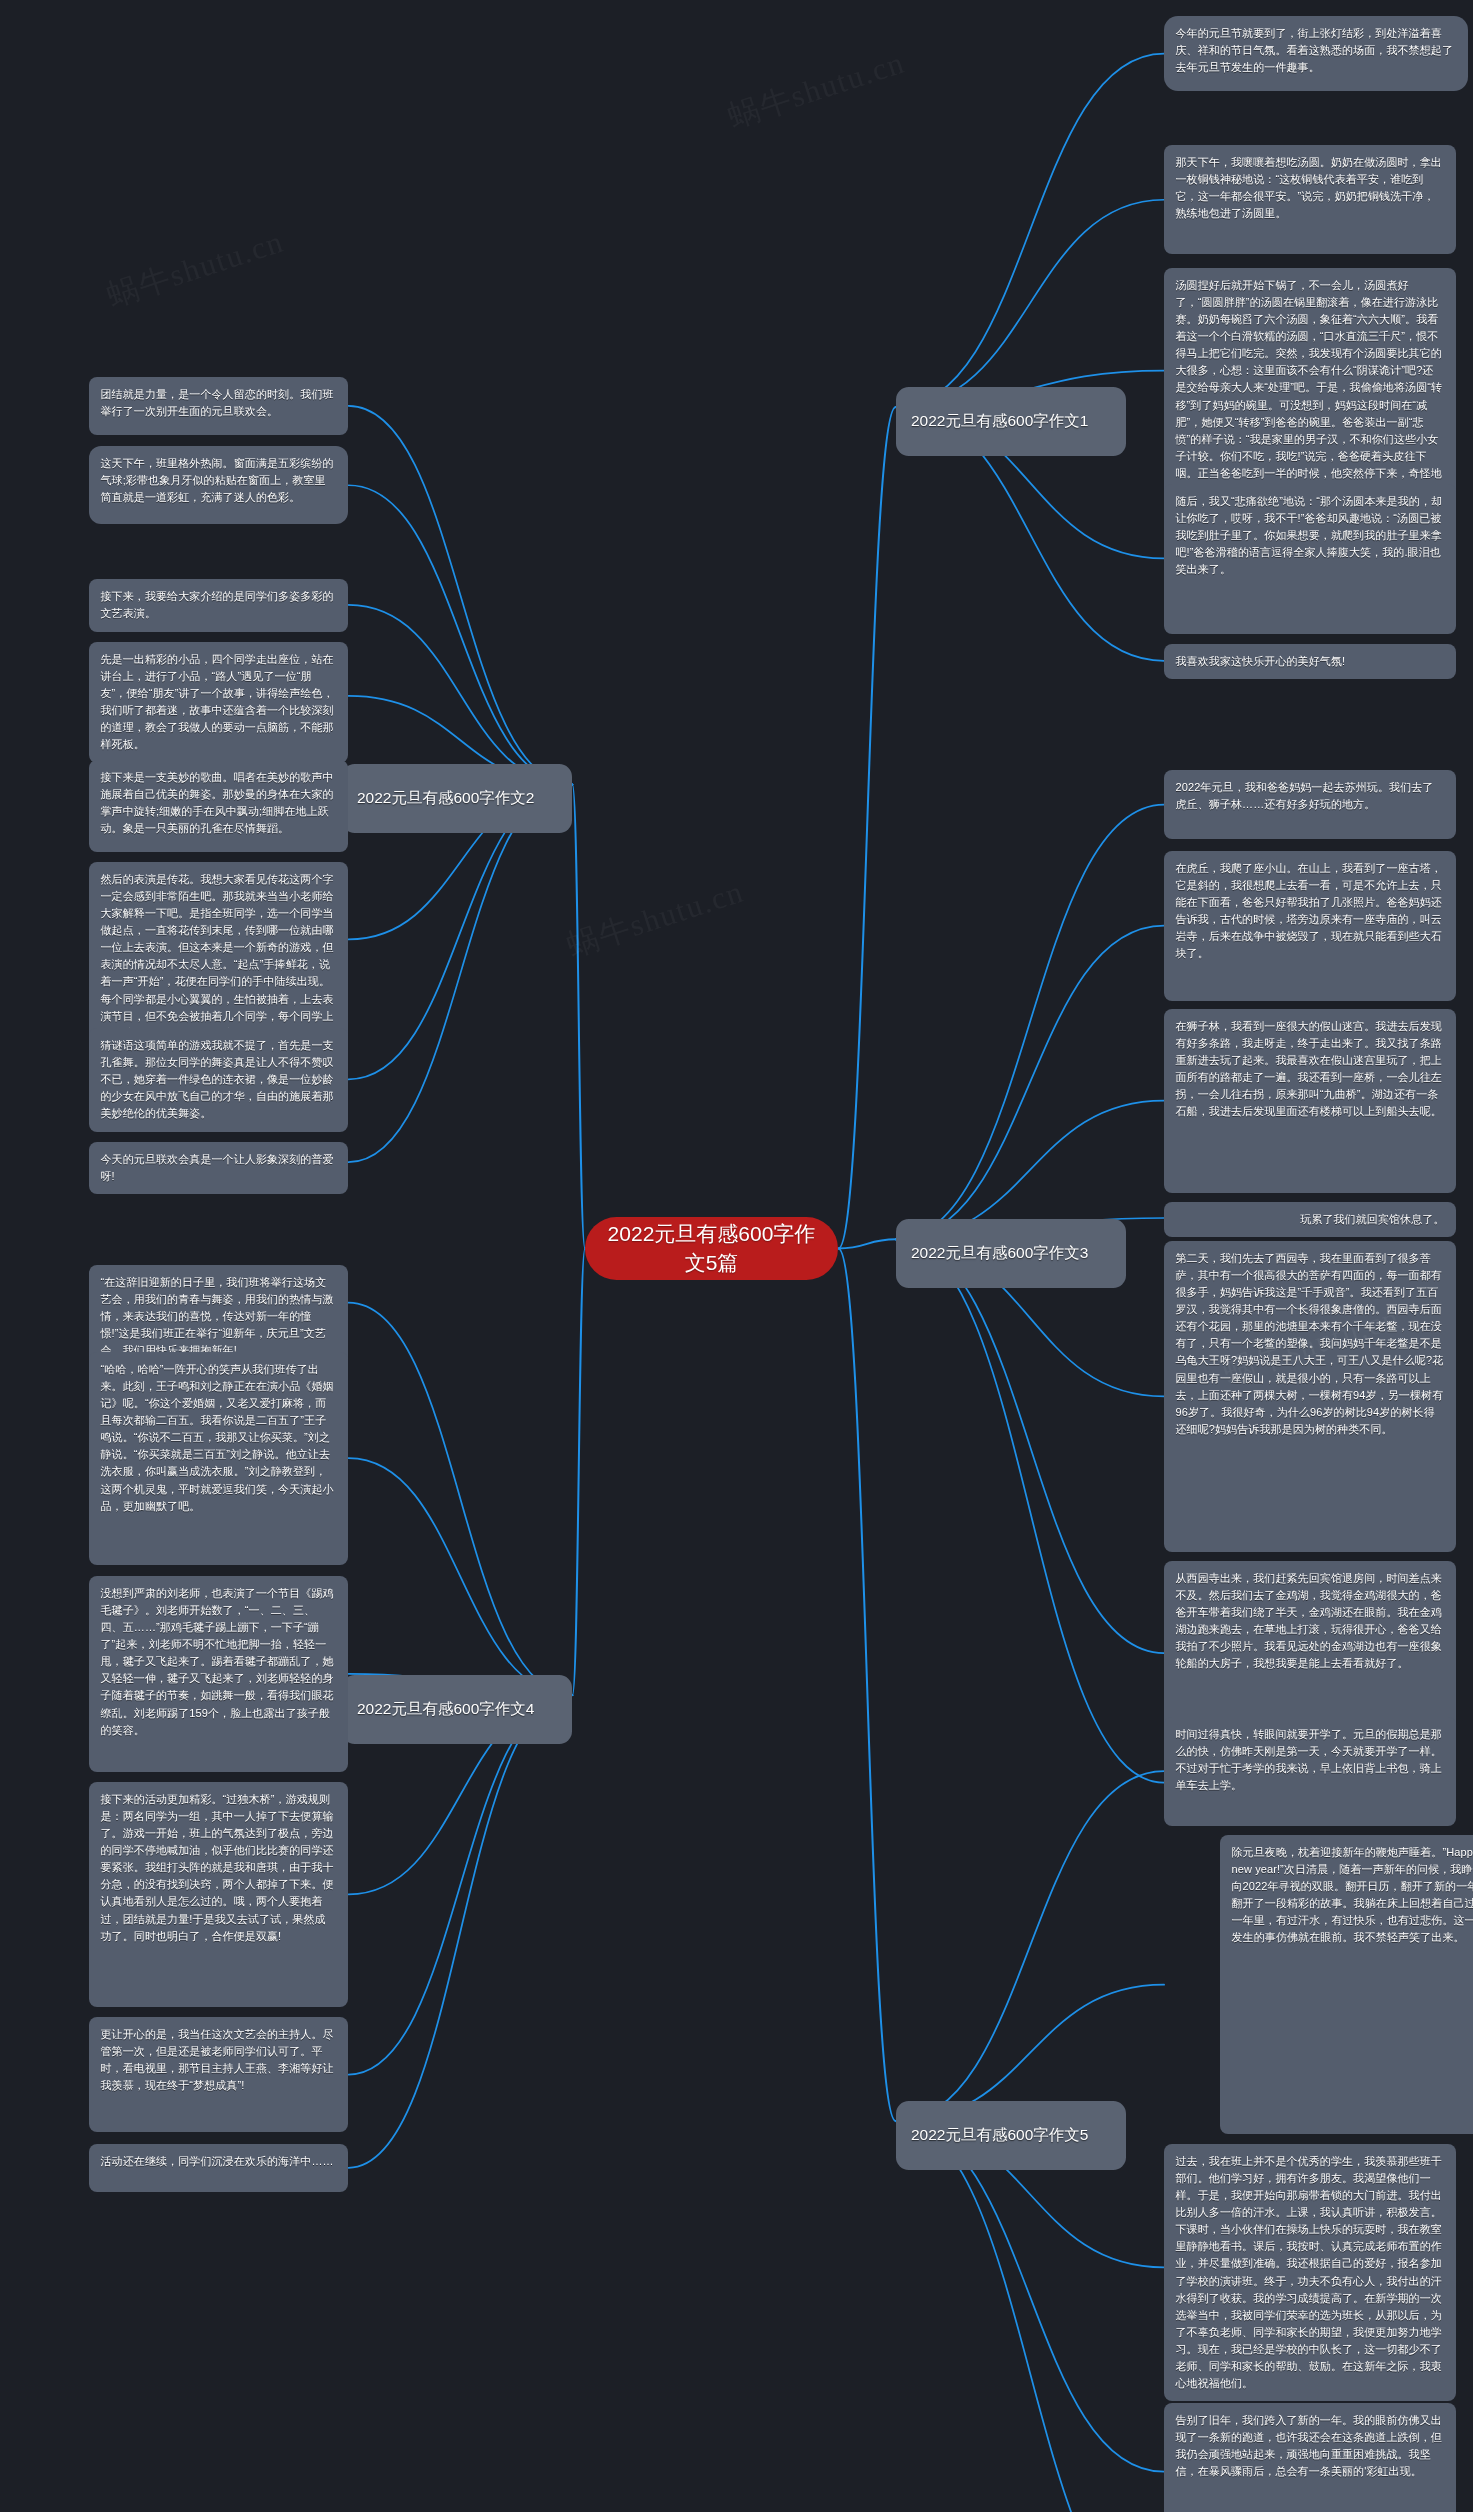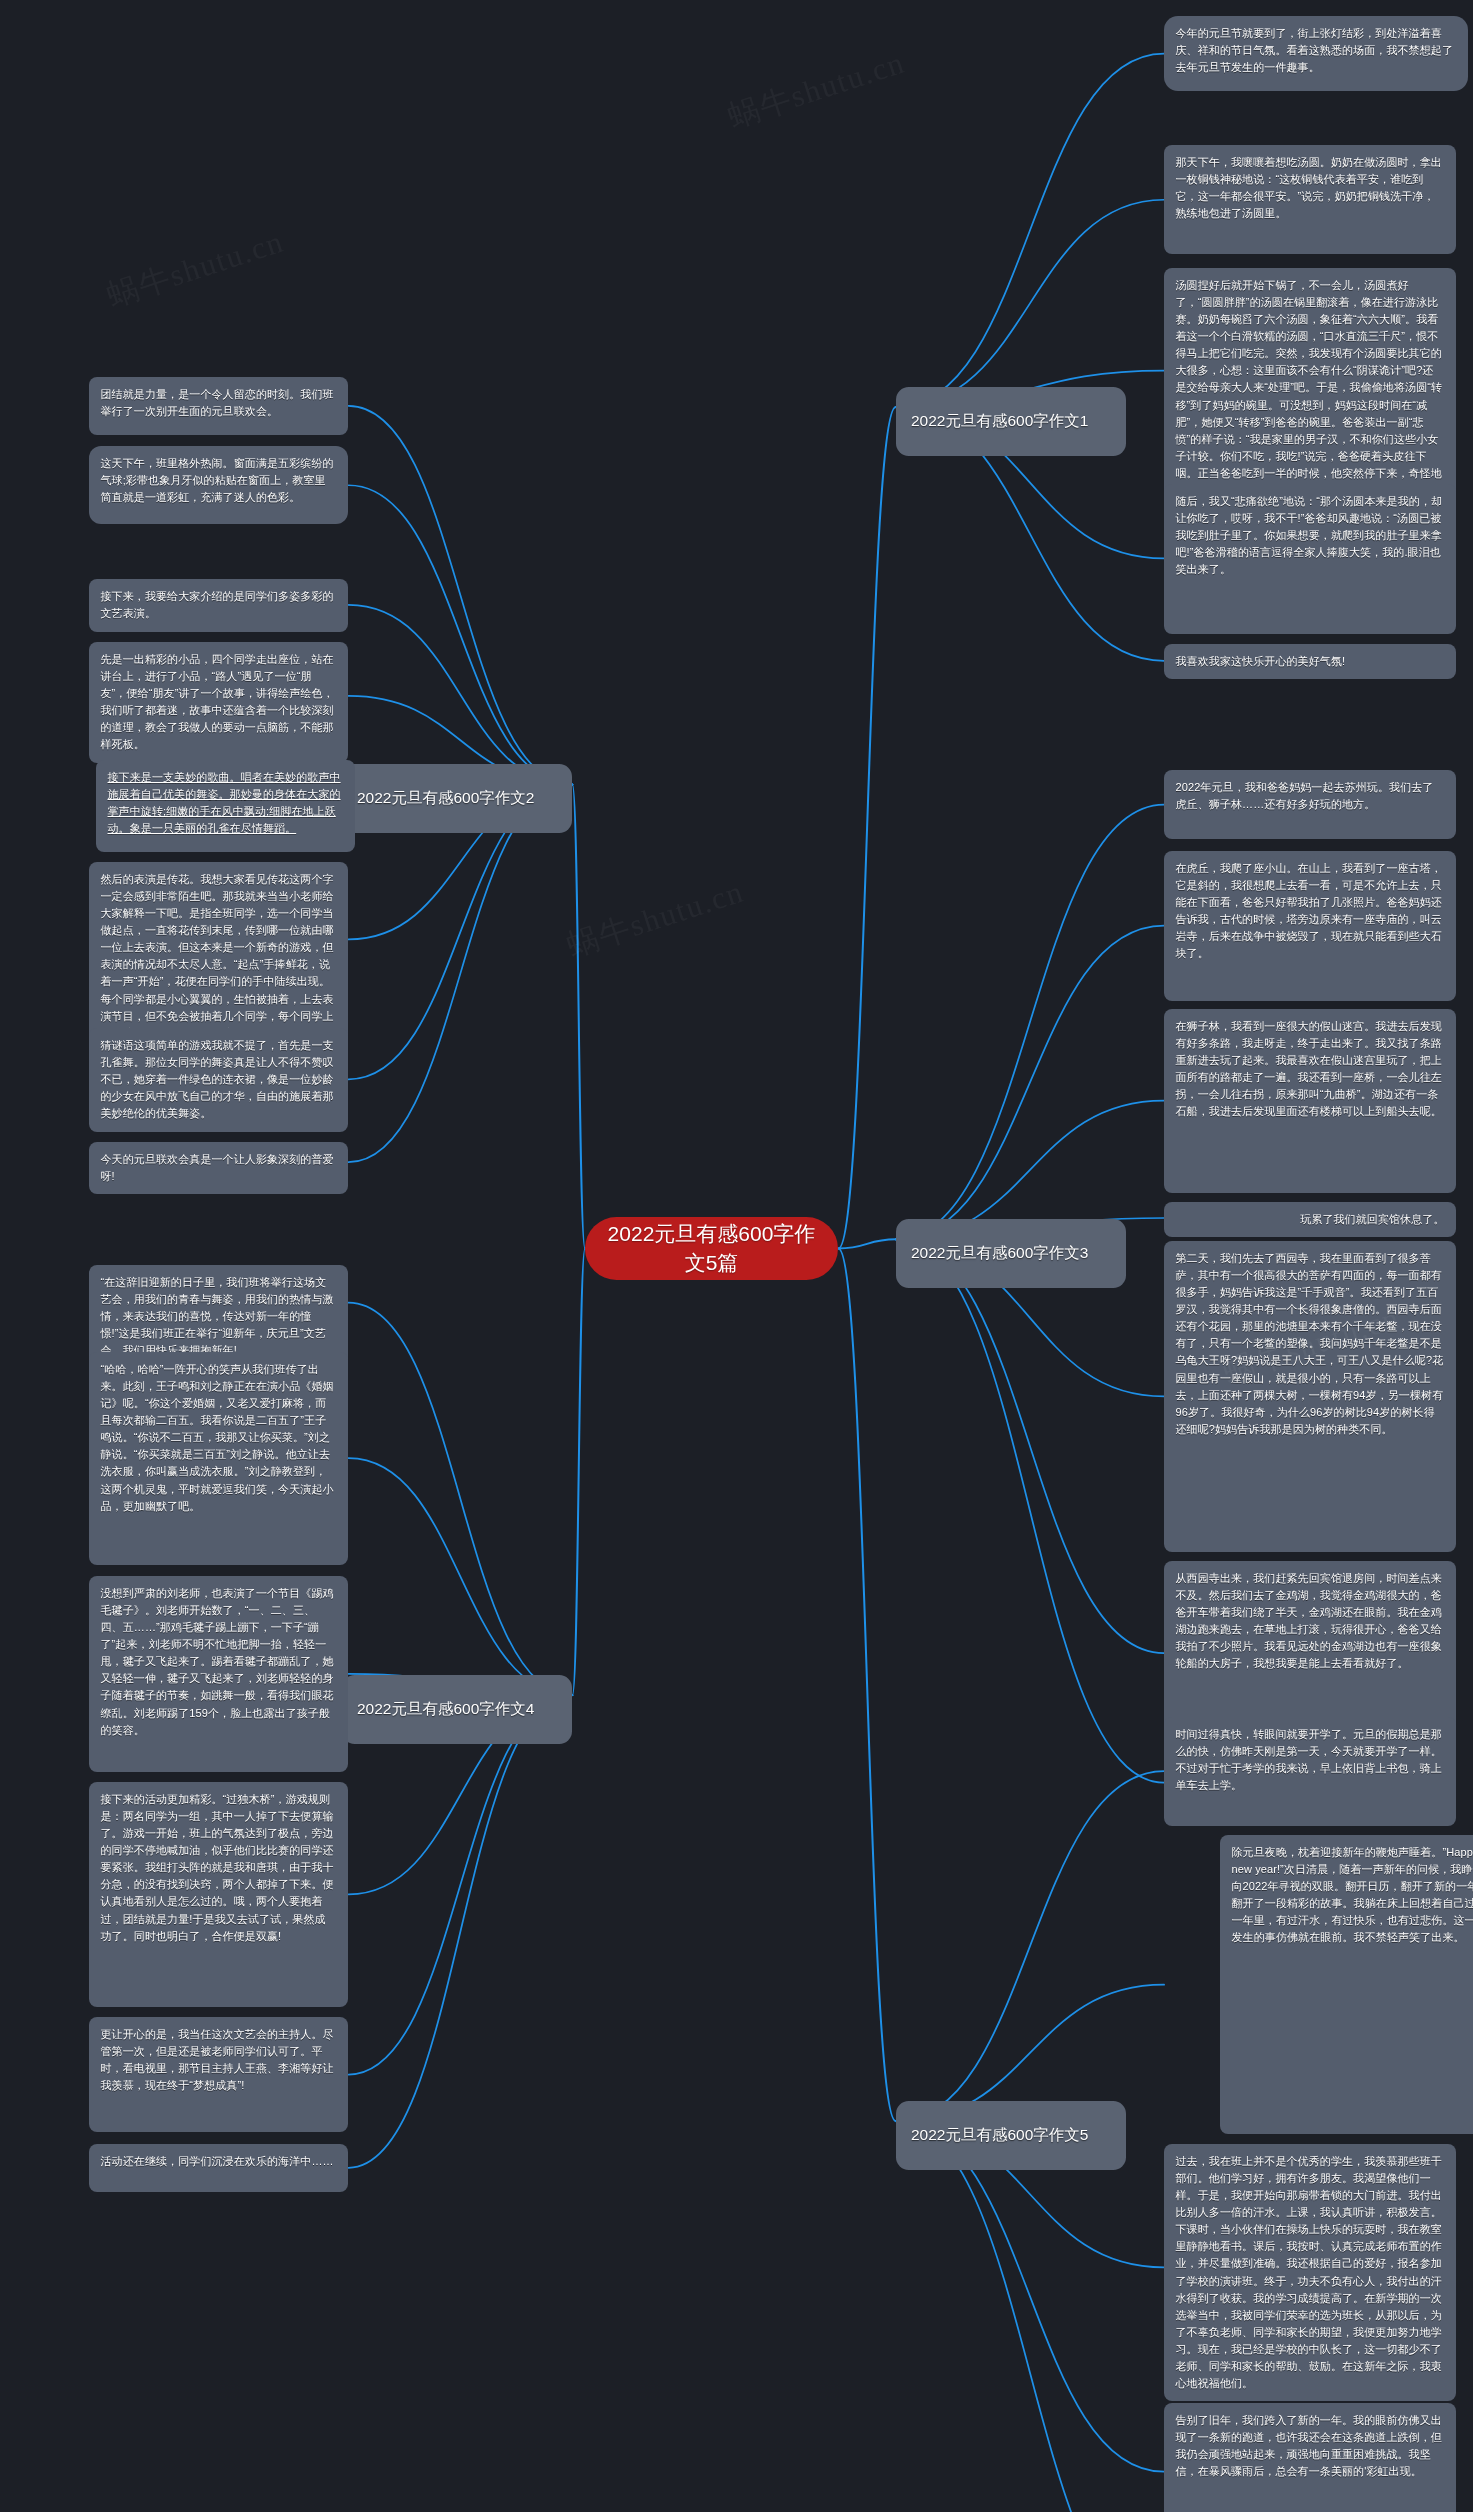--- a/index.html
+++ b/index.html
@@ -129,21 +129,21 @@
       <div class="node leaf" style="left: 1164px; top: 16px; width: 304px; min-height: 75px; border-radius: 14px;">今年的元旦节就要到了，街上张灯结彩，到处洋溢着喜庆、祥和的节日气氛。看着这熟悉的场面，我不禁想起了去年元旦节发生的一件趣事。</div>
       <div class="node leaf" style="left: 1164px; top: 145px; width: 292px; min-height: 109px;">那天下午，我嚷嚷着想吃汤圆。奶奶在做汤圆时，拿出一枚铜钱神秘地说：“这枚铜钱代表着平安，谁吃到它，这一年都会很平安。”说完，奶奶把铜钱洗干净，熟练地包进了汤圆里。</div>
       <div class="node leaf" style="left: 1164px; top: 268px; width: 292px; min-height: 205px;">汤圆捏好后就开始下锅了，不一会儿，汤圆煮好了，“圆圆胖胖”的汤圆在锅里翻滚着，像在进行游泳比赛。奶奶每碗舀了六个汤圆，象征着“六六大顺”。我看着这一个个白滑软糯的汤圆，“口水直流三千尺”，恨不得马上把它们吃完。突然，我发现有个汤圆要比其它的大很多，心想：这里面该不会有什么“阴谋诡计”吧?还是交给母亲大人来“处理”吧。于是，我偷偷地将汤圆“转移”到了妈妈的碗里。可没想到，妈妈这段时间在“减肥”，她便又“转移”到爸爸的碗里。爸爸装出一副“悲愤”的样子说：“我是家里的男子汉，不和你们这些小女子计较。你们不吃，我吃!”说完，爸爸硬着头皮往下咽。正当爸爸吃到一半的时候，他突然停下来，奇怪地问：“我怎么吃到一枚铜钱?这是谁放进去的?”“啊!那是平安铜钱!”我夸张地大叫起来。</div>
       <div class="node leaf" style="left: 1164px; top: 484px; width: 292px; min-height: 150px;">随后，我又“悲痛欲绝”地说：“那个汤圆本来是我的，却让你吃了，哎呀，我不干!”爸爸却风趣地说：“汤圆已被我吃到肚子里了。你如果想要，就爬到我的肚子里来拿吧!”爸爸滑稽的语言逗得全家人捧腹大笑，我的.眼泪也笑出来了。</div>
       <div class="node leaf" style="left: 1164px; top: 644px; width: 292px; min-height: 35px;">我喜欢我家这快乐开心的美好气氛!</div>
       <div class="branch" style="left: 342px; top: 764px; min-width: 230px;">2022元旦有感600字作文2</div>
       <div class="node leaf" style="left: 89px; top: 377px; width: 259px; min-height: 58px;">团结就是力量，是一个令人留恋的时刻。我们班举行了一次别开生面的元旦联欢会。</div>
       <div class="node leaf" style="left: 89px; top: 446px; width: 259px; min-height: 78px; border-radius: 12px;">这天下午，班里格外热闹。窗面满是五彩缤纷的气球;彩带也象月牙似的粘贴在窗面上，教室里简直就是一道彩虹，充满了迷人的色彩。</div>
       <div class="node leaf" style="left: 89px; top: 579px; width: 259px; min-height: 53px;">接下来，我要给大家介绍的是同学们多姿多彩的文艺表演。</div>
       <div class="node leaf" style="left: 89px; top: 642px; width: 259px; min-height: 108px;">先是一出精彩的小品，四个同学走出座位，站在讲台上，进行了小品，“路人”遇见了一位“朋友”，便给“朋友”讲了一个故事，讲得绘声绘色，我们听了都着迷，故事中还蕴含着一个比较深刻的道理，教会了我做人的要动一点脑筋，不能那样死板。</div>
-      <div class="node leaf" style="left: 96px; top: 760px; width: 259px; min-height: 92px; text-decoration: underline;">接下来是一支美妙的歌曲。唱者在美妙的歌声中施展着自己优美的舞姿。那妙曼的身体在大家的掌声中旋转;细嫩的手在风中飘动;细脚在地上跃动。象是一只美丽的孔雀在尽情舞蹈。</div>
+      <div class="node leaf" style="left: 89px; top: 760px; width: 259px; min-height: 92px;">接下来是一支美妙的歌曲。唱者在美妙的歌声中施展着自己优美的舞姿。那妙曼的身体在大家的掌声中旋转;细嫩的手在风中飘动;细脚在地上跃动。象是一只美丽的孔雀在尽情舞蹈。</div>
       <div class="node leaf" style="left: 89px; top: 862px; width: 259px; min-height: 155px;">然后的表演是传花。我想大家看见传花这两个字一定会感到非常陌生吧。那我就来当当小老师给大家解释一下吧。是指全班同学，选一个同学当做起点，一直将花传到末尾，传到哪一位就由哪一位上去表演。但这本来是一个新奇的游戏，但表演的情况却不太尽人意。“起点”手捧鲜花，说着一声“开始”，花便在同学们的手中陆续出现。每个同学都是小心翼翼的，生怕被抽着，上去表演节目，但不免会被抽着几个同学，每个同学上去表演节目，都是猜谜语这项幼稚、简单的节目，唯有少数人展示自己的绝技。</div>
       <div class="node leaf" style="left: 89px; top: 1028px; width: 259px; min-height: 104px;">猜谜语这项简单的游戏我就不提了，首先是一支孔雀舞。那位女同学的舞姿真是让人不得不赞叹不已，她穿着一件绿色的连衣裙，像是一位妙龄的少女在风中放飞自己的才华，自由的施展着那美妙绝伦的优美舞姿。</div>
       <div class="node leaf" style="left: 89px; top: 1142px; width: 259px; min-height: 41px;">今天的元旦联欢会真是一个让人影象深刻的普爱呀!</div>
       <div class="branch" style="left: 896px; top: 1219px; min-width: 230px;">2022元旦有感600字作文3</div>
       <div class="node leaf" style="left: 1164px; top: 770px; width: 292px; min-height: 69px;">2022年元旦，我和爸爸妈妈一起去苏州玩。我们去了虎丘、狮子林……还有好多好玩的地方。</div>
       <div class="node leaf" style="left: 1164px; top: 851px; width: 292px; min-height: 150px;">在虎丘，我爬了座小山。在山上，我看到了一座古塔，它是斜的，我很想爬上去看一看，可是不允许上去，只能在下面看，爸爸只好帮我拍了几张照片。爸爸妈妈还告诉我，古代的时候，塔旁边原来有一座寺庙的，叫云岩寺，后来在战争中被烧毁了，现在就只能看到些大石块了。</div>
       <div class="node leaf" style="left: 1164px; top: 1009px; width: 292px; min-height: 184px;">在狮子林，我看到一座很大的假山迷宫。我进去后发现有好多条路，我走呀走，终于走出来了。我又找了条路重新进去玩了起来。我最喜欢在假山迷宫里玩了，把上面所有的路都走了一遍。我还看到一座桥，一会儿往左拐，一会儿往右拐，原来那叫“九曲桥”。湖边还有一条石船，我进去后发现里面还有楼梯可以上到船头去呢。</div>
       <div class="node leaf" style="left: 1164px; top: 1202px; width: 292px; min-height: 32px; text-align: right;">玩累了我们就回宾馆休息了。</div>
       <div class="node leaf" style="left: 1164px; top: 1241px; width: 292px; min-height: 311px;">第二天，我们先去了西园寺，我在里面看到了很多菩萨，其中有一个很高很大的菩萨有四面的，每一面都有很多手，妈妈告诉我这是”千手观音”。我还看到了五百罗汉，我觉得其中有一个长得很象唐僧的。西园寺后面还有个花园，那里的池塘里本来有个千年老鳖，现在没有了，只有一个老鳖的塑像。我问妈妈千年老鳖是不是乌龟大王呀?妈妈说是王八大王，可王八又是什么呢?花园里也有一座假山，就是很小的，只有一条路可以上去，上面还种了两棵大树，一棵树有94岁，另一棵树有96岁了。我很好奇，为什么96岁的树比94岁的树长得还细呢?妈妈告诉我那是因为树的种类不同。</div>
       <div class="node leaf" style="left: 1164px; top: 1561px; width: 292px; min-height: 184px;">从西园寺出来，我们赶紧先回宾馆退房间，时间差点来不及。然后我们去了金鸡湖，我觉得金鸡湖很大的，爸爸开车带着我们绕了半天，金鸡湖还在眼前。我在金鸡湖边跑来跑去，在草地上打滚，玩得很开心，爸爸又给我拍了不少照片。我看见远处的金鸡湖边也有一座很象轮船的大房子，我想我要是能上去看看就好了。</div>

